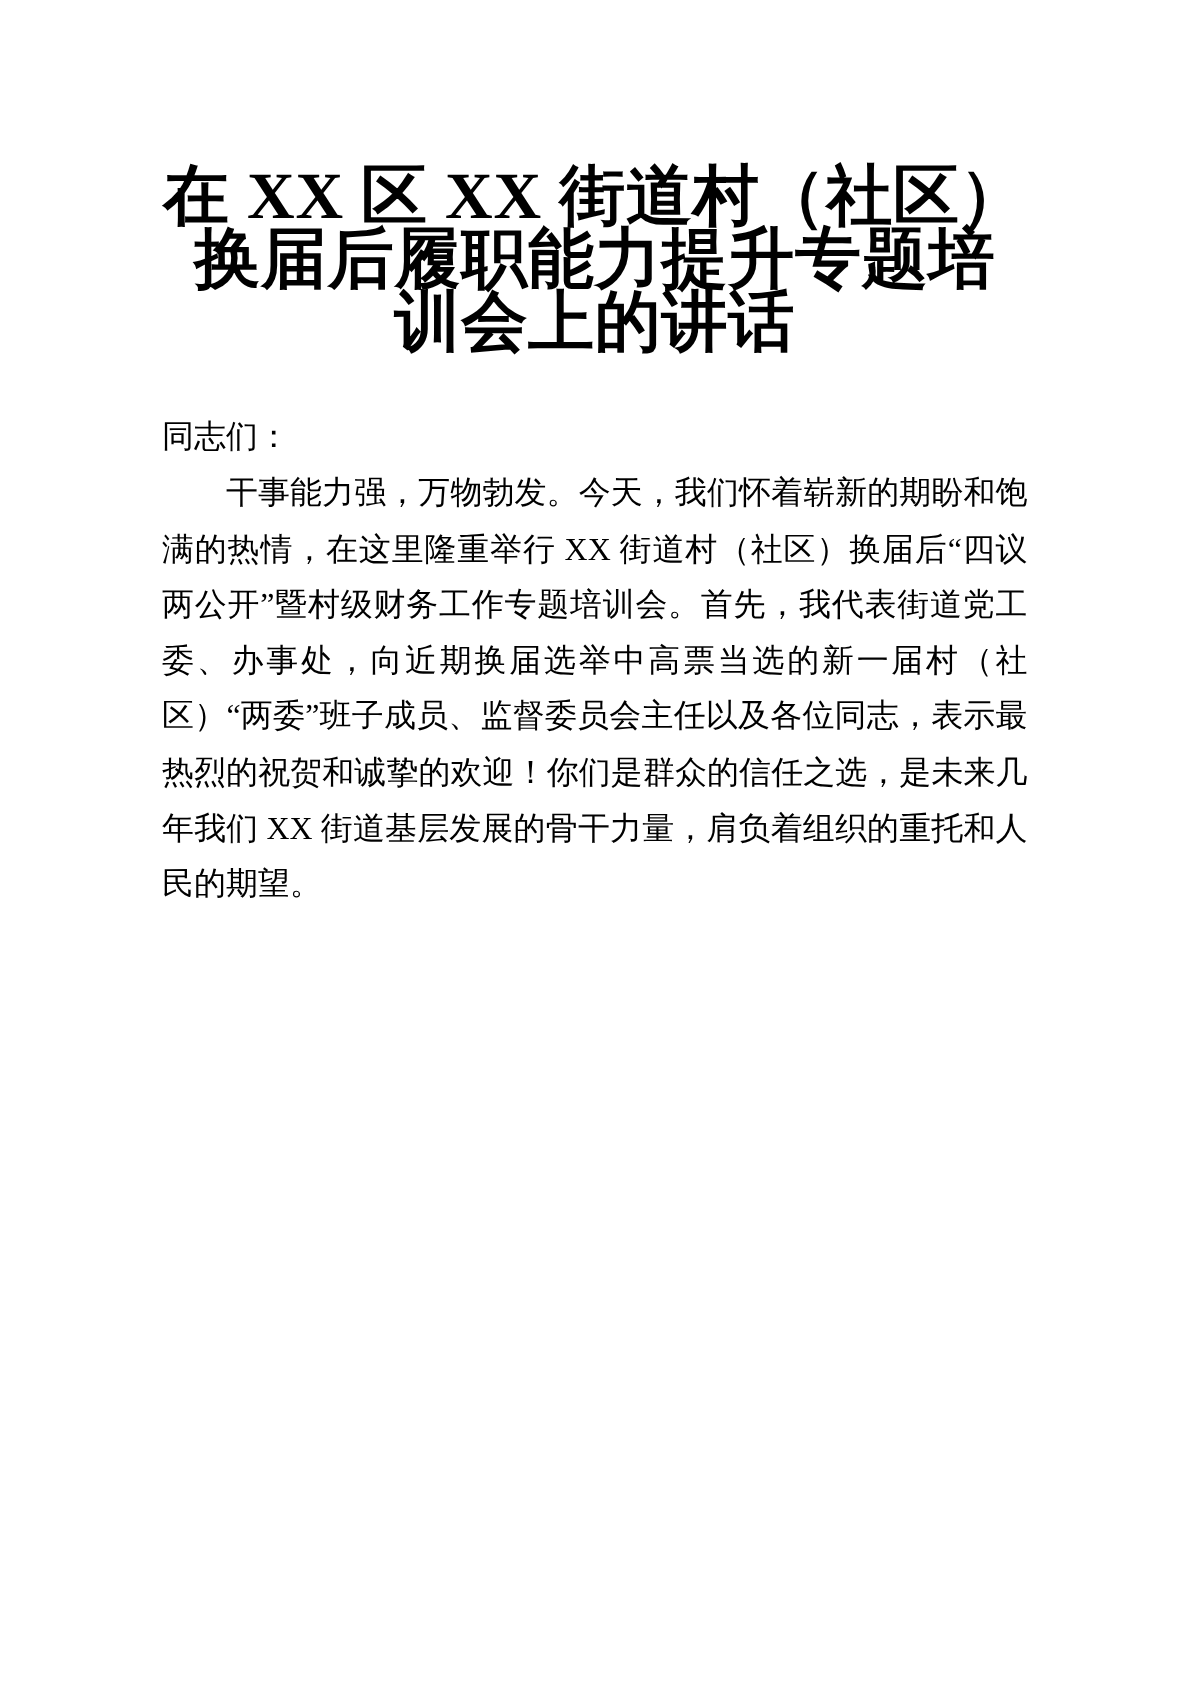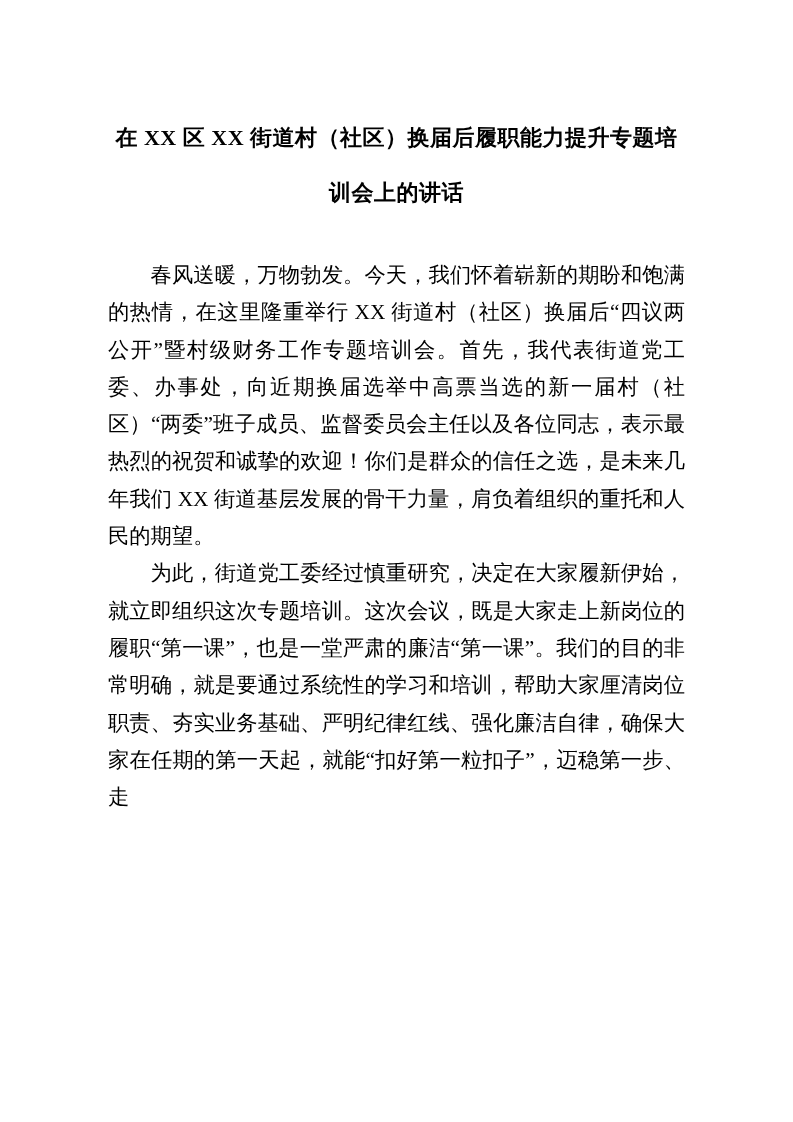--- a/index.html
+++ b/index.html
@@ -13,23 +13,23 @@
     height: 1122px;
     margin: 0 auto;
     background: #ffffff;
     box-sizing: border-box;
     padding: 96px 108px 0 108px;
     overflow: hidden;
     color: #000000;
     font-family: "Liberation Serif", "DejaVu Serif", serif;
   }
   .title {
-    font-size: 22px;
+    font-size: 44px;
     font-weight: bold;
-    line-height: 55px;
+    line-height: 42px;
     text-align: center;
     margin: 14px 0 37px 0;
     letter-spacing: 0.5px;
   }
   .doc-body p {
     font-size: 21.3px;
     line-height: 37.3px;
     text-align: justify;
     margin: 0;
     word-break: break-all;
@@ -38,20 +38,20 @@
     text-indent: 2em;
   }
 </style>
 </head>
 <body>
 
 <div class="page">
   <h1 class="title">在 XX 区 XX 街道村（社区）换届后履职能力提升专题培训会上的讲话</h1>
 
   <div class="doc-body">
+    <p>同志们：</p>
 
 
-    <p class="indent">春风送暖，万物勃发。今天，我们怀着崭新的期盼和饱满的热情，在这里隆重举行 XX 街道村（社区）换届后“四议两公开”暨村级财务工作专题培训会。首先，我代表街道党工委、办事处，向近期换届选举中高票当选的新一届村（社区）“两委”班子成员、监督委员会主任以及各位同志，表示最热烈的祝贺和诚挚的欢迎！你们是群众的信任之选，是未来几年我们 XX 街道基层发展的骨干力量，肩负着组织的重托和人民的期望。</p>
+    <p class="indent">干事能力强，万物勃发。今天，我们怀着崭新的期盼和饱满的热情，在这里隆重举行 XX 街道村（社区）换届后“四议两公开”暨村级财务工作专题培训会。首先，我代表街道党工委、办事处，向近期换届选举中高票当选的新一届村（社区）“两委”班子成员、监督委员会主任以及各位同志，表示最热烈的祝贺和诚挚的欢迎！你们是群众的信任之选，是未来几年我们 XX 街道基层发展的骨干力量，肩负着组织的重托和人民的期望。</p>
 
 
-    <p class="indent">为此，街道党工委经过慎重研究，决定在大家履新伊始，就立即组织这次专题培训。这次会议，既是大家走上新岗位的履职“第一课”，也是一堂严肃的廉洁“第一课”。我们的目的非常明确，就是要通过系统性的学习和培训，帮助大家厘清岗位职责、夯实业务基础、严明纪律红线、强化廉洁自律，确保大家在任期的第一天起，就能“扣好第一粒扣子”，迈稳第一步、走</p>
   </div>
 </div>
 
 </body></html>

